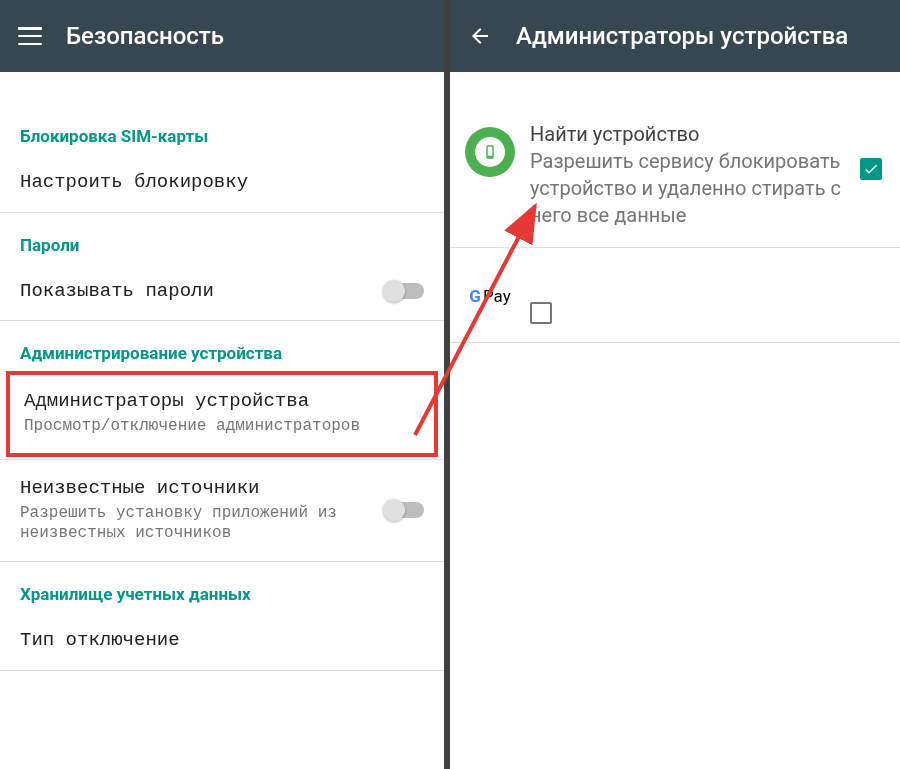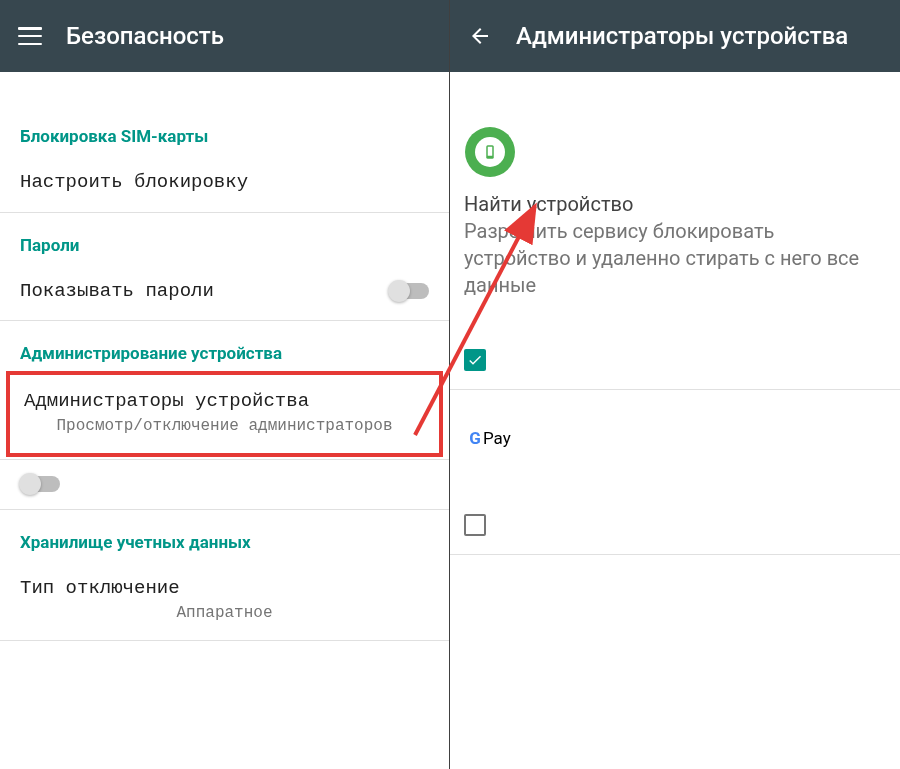--- a/index.html
+++ b/index.html
@@ -12,21 +12,21 @@
       position: relative;
     }
     .screen {
       width: 450px;
       height: 769px;
       background: #fff;
       display: flex;
       flex-direction: column;
       position: relative;
     }
-    .screen.left { border-right: 1px solid #404040; }
+    .screen.left { border-right: 6px solid #404040; }
     .app-bar {
       background: #37474f;
       color: #fff;
       height: 72px;
       display: flex;
       align-items: center;
       padding: 0 18px;
       gap: 24px;
       flex-shrink: 0;
     }
@@ -84,21 +84,20 @@
     .setting-title {
       font-size: 19px;
       color: #212121;
       line-height: 1.3;
     }
     .setting-subtitle {
       font-size: 16px;
       color: #757575;
       margin-top: 2px;
       line-height: 1.3;
-      text-align: center;
     }
     .setting-row {
       display: flex;
       align-items: center;
       justify-content: space-between;
       gap: 0;
     }
     .setting-text { flex: 1; padding-right: 8px; }
     .switch {
       width: 40px;
@@ -125,21 +124,20 @@
       margin: 0 6px;
       padding: 14px 14px 16px 14px;
     }
     
     .admin-item {
       display: flex;
       align-items: flex-start;
       padding: 18px 18px 18px 14px;
       gap: 14px;
       border-bottom: 1px solid #e0e0e0;
-      flex-direction: column;
     }
     .admin-icon {
       width: 52px;
       height: 52px;
       flex-shrink: 0;
       display: flex;
       align-items: center;
       justify-content: center;
       margin-top: 4px;
     }
@@ -240,28 +238,31 @@
 
     <div class="section-header">Администрирование устройства</div>
     <div class="setting-item highlighted">
       <div class="setting-title">Администраторы устройства</div>
       <div class="setting-subtitle">Просмотр/отключение администраторов</div>
     </div>
     <div style="height:1px;background:#e0e0e0;margin-top:2px"></div>
 
     <div class="setting-item with-divider">
       <div class="setting-row">
+        <div class="setting-text">
+          <div class="setting-title">Неизвестные источники</div>
+          <div class="setting-subtitle">Разрешить установку приложений из неизвестных источников</div>
+        </div>
         <div class="switch"></div>
       </div>
     </div>
 
     <div class="section-header">Хранилище учетных данных</div>
     <div class="setting-item with-divider">
       <div class="setting-title">Тип отключение</div>
-      <div class="setting-subtitle">Аппаратное</div>
     </div>
 
   </div>
 </div>
 
 <div class="screen">
   <div class="app-bar">
     <div class="back-arrow">
       <svg width="24" height="24" viewBox="0 0 24 24" fill="none">
         <path d="M20 11H7.83l5.59-5.59L12 4l-8 8 8 8 1.41-1.41L7.83 13H20v-2z" fill="#fff"></path>

